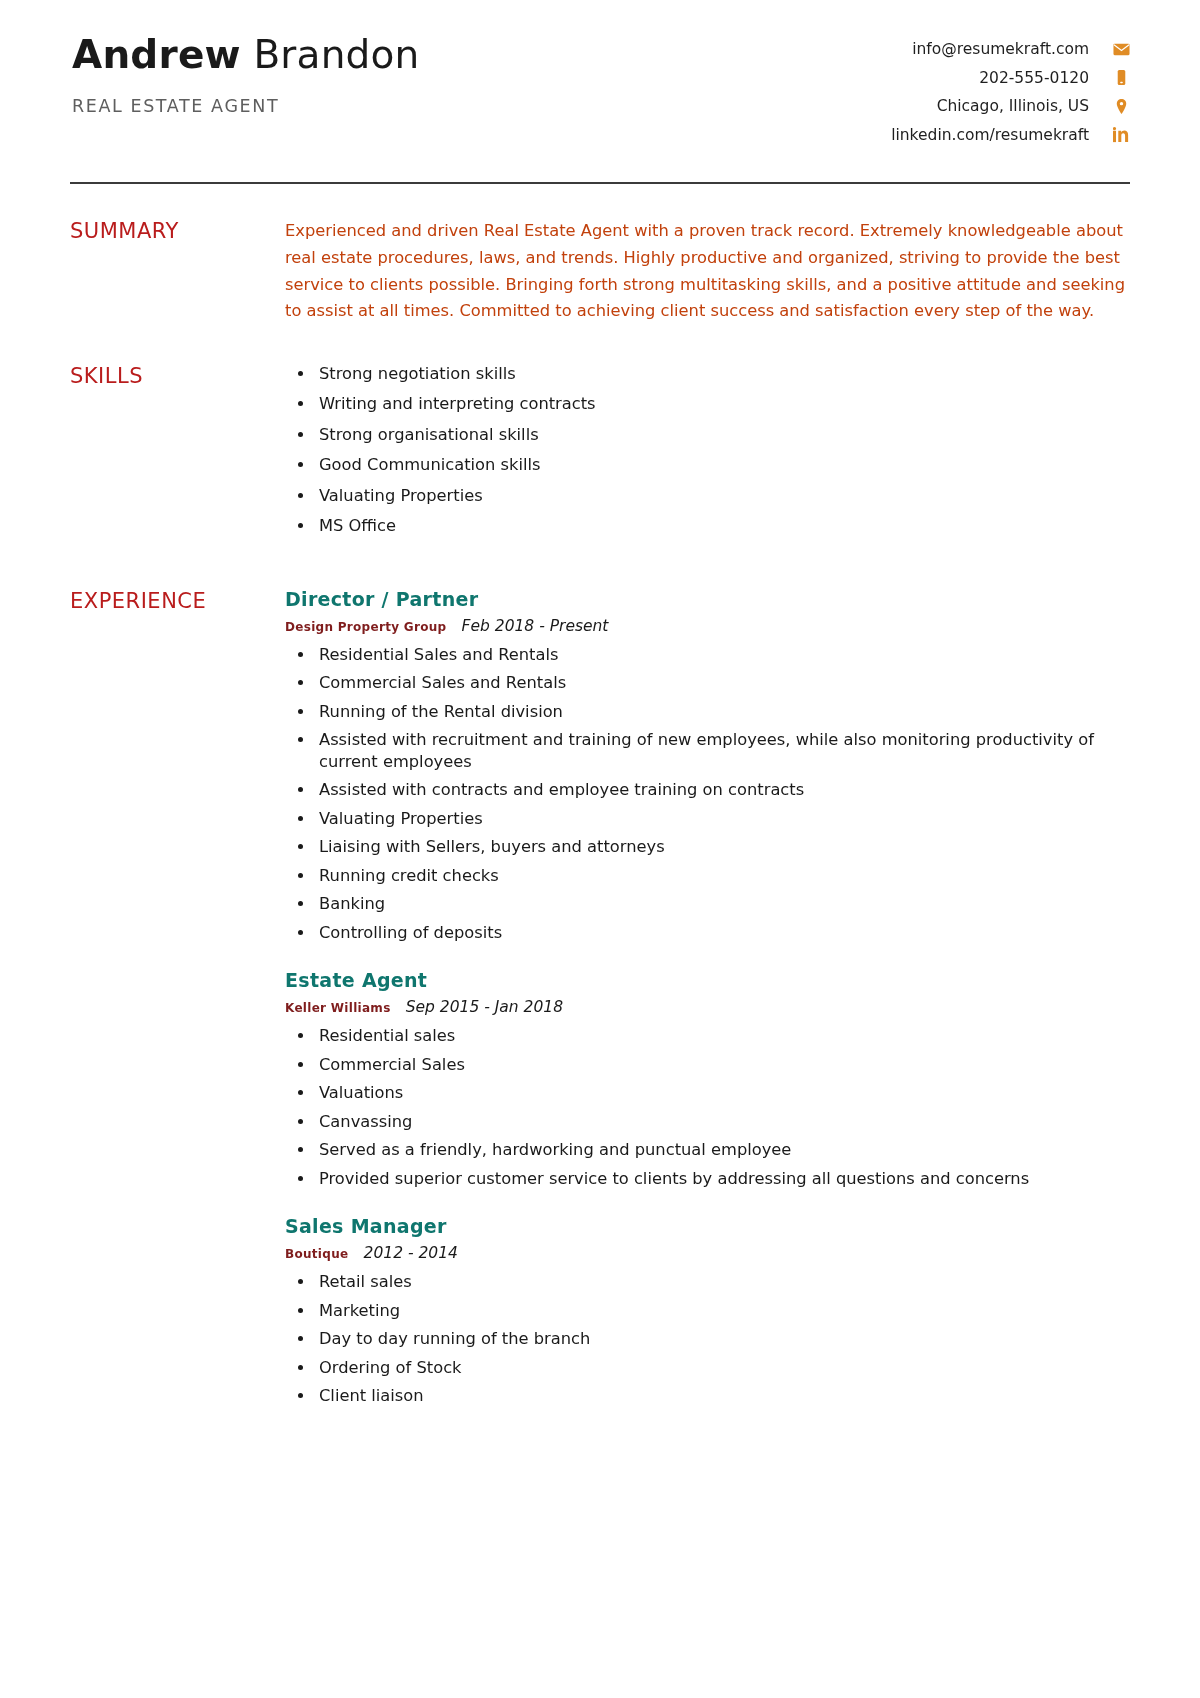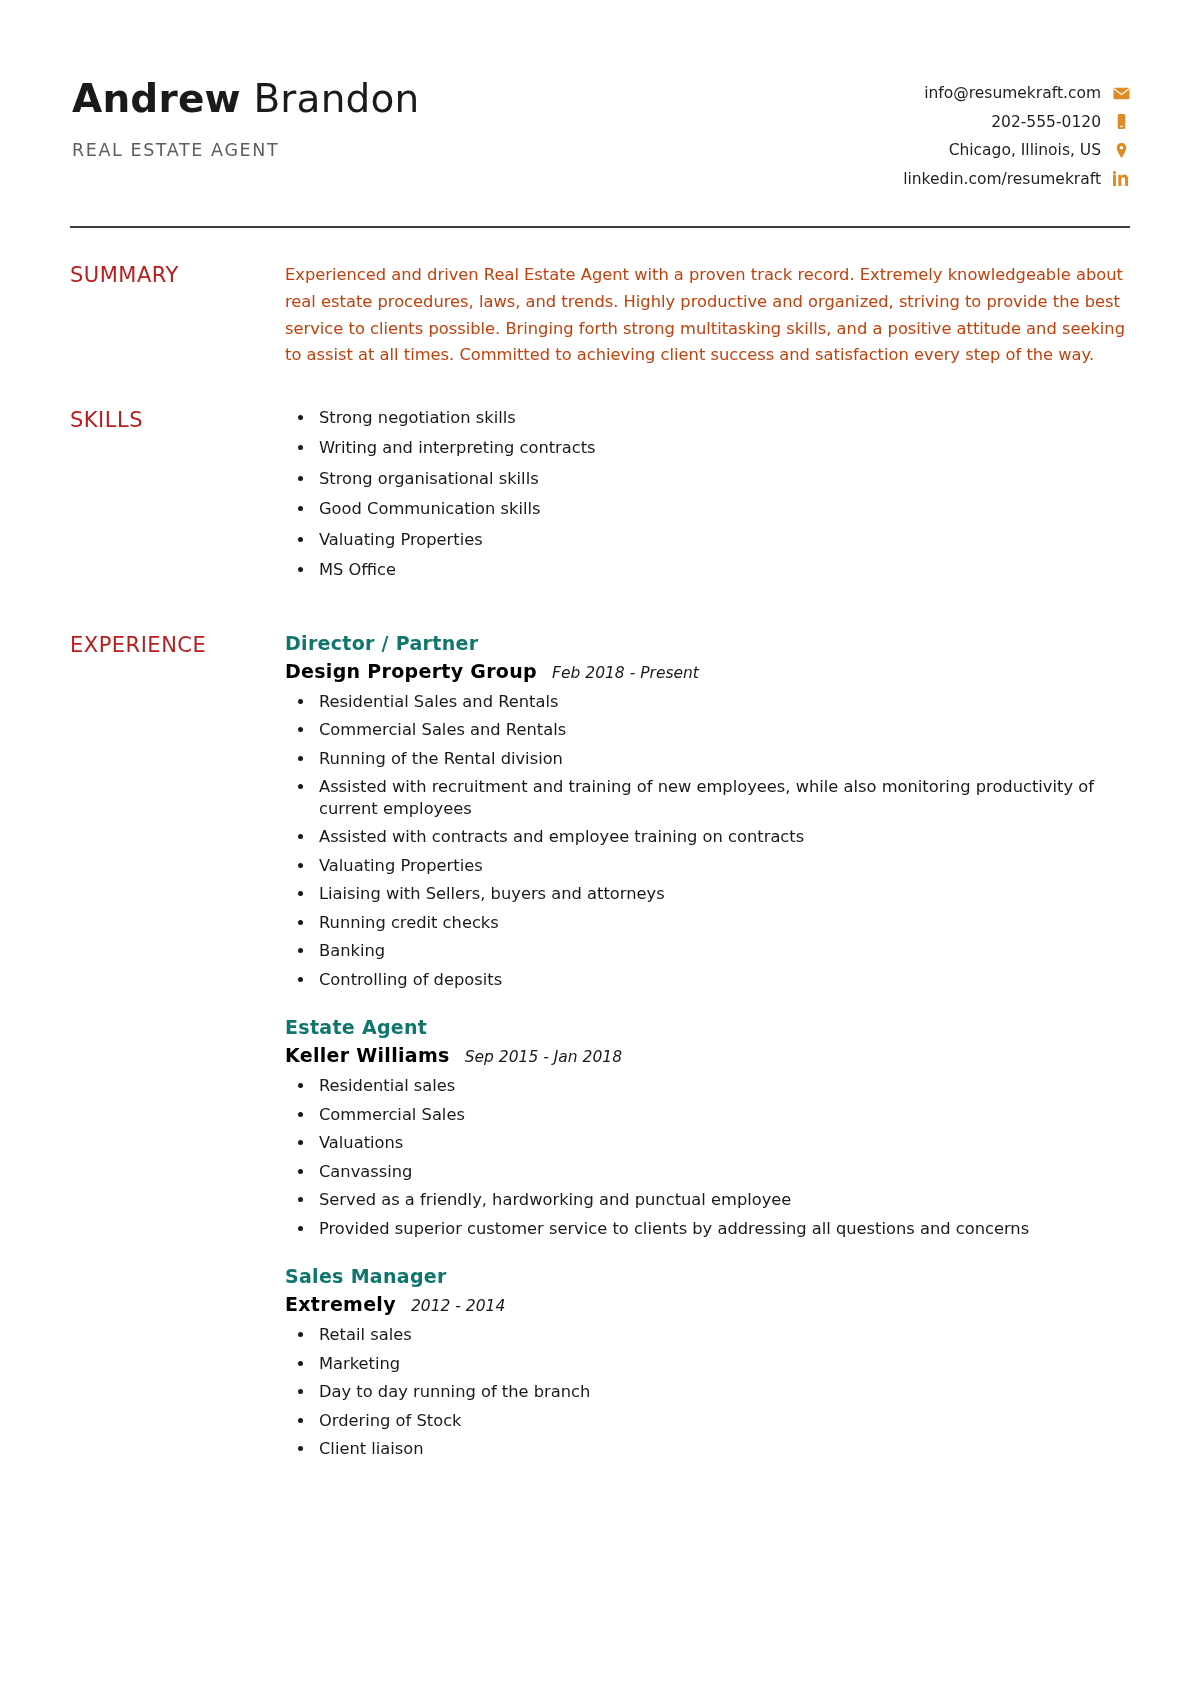--- a/index.html
+++ b/index.html
@@ -9,21 +9,21 @@
   }
   body {
     font-family: "DejaVu Sans", sans-serif;
     color: #1a1a1a;
   }
   .page {
     width: 1200px;
     min-height: 1698px;
     background: #ffffff;
     box-sizing: border-box;
-    padding: 68px 70px 40px 70px;
+    padding: 24px 70px 40px 70px;
     position: relative;
   }
 
   
   .header {
     display: flex;
     justify-content: space-between;
     align-items: flex-start;
     padding-top: 10px;
   }
@@ -51,21 +51,21 @@
   .contact-block {
     text-align: right;
     font-size: 15.5px;
     color: #1f1f1f;
     padding-top: 6px;
   }
   .contact-row {
     display: flex;
     justify-content: flex-end;
     align-items: center;
-    gap: 12px;
+    gap: 24px;
     margin-bottom: 10px;
     white-space: nowrap;
     text-align: center;
   }
   .contact-row .txt { line-height: 1.2; }
   .ico {
     width: 17px;
     height: 17px;
     display: inline-flex;
     align-items: center;
@@ -141,24 +141,24 @@
     font-weight: 700;
     letter-spacing: 0.3px;
     color: #0f766e;
     margin-bottom: 6px;
   }
   .job-meta {
     margin-bottom: 9px;
     white-space: nowrap;
   }
   .job-company {
-    font-size: 19px;
+    font-size: 12px;
     font-weight: 700;
     letter-spacing: 0.3px;
-    color: #000000;
+    color: #7f1d1d;
   }
   .job-dates {
     font-size: 15.5px;
     font-style: italic;
     color: #1a1a1a;
     margin-left: 10px;
   }
   .job ul.bullets li { margin-bottom: 7px; }
 </style>
 </head>
@@ -280,21 +280,21 @@
           <li>Valuations</li>
           <li>Canvassing</li>
           <li>Served as a friendly, hardworking and punctual employee</li>
           <li>Provided superior customer service to clients by addressing all questions and concerns</li>
         </ul>
       </div>
 
       <div class="job">
         <div class="job-role">Sales Manager</div>
         <div class="job-meta">
-          <span class="job-company">Extremely</span>
+          <span class="job-company">Boutique</span>
           <span class="job-dates">2012 - 2014</span>
         </div>
         <ul class="bullets">
           <li>Retail sales</li>
           <li>Marketing</li>
           <li>Day to day running of the branch</li>
           <li>Ordering of Stock</li>
           <li>Client liaison</li>
         </ul>
       </div>

